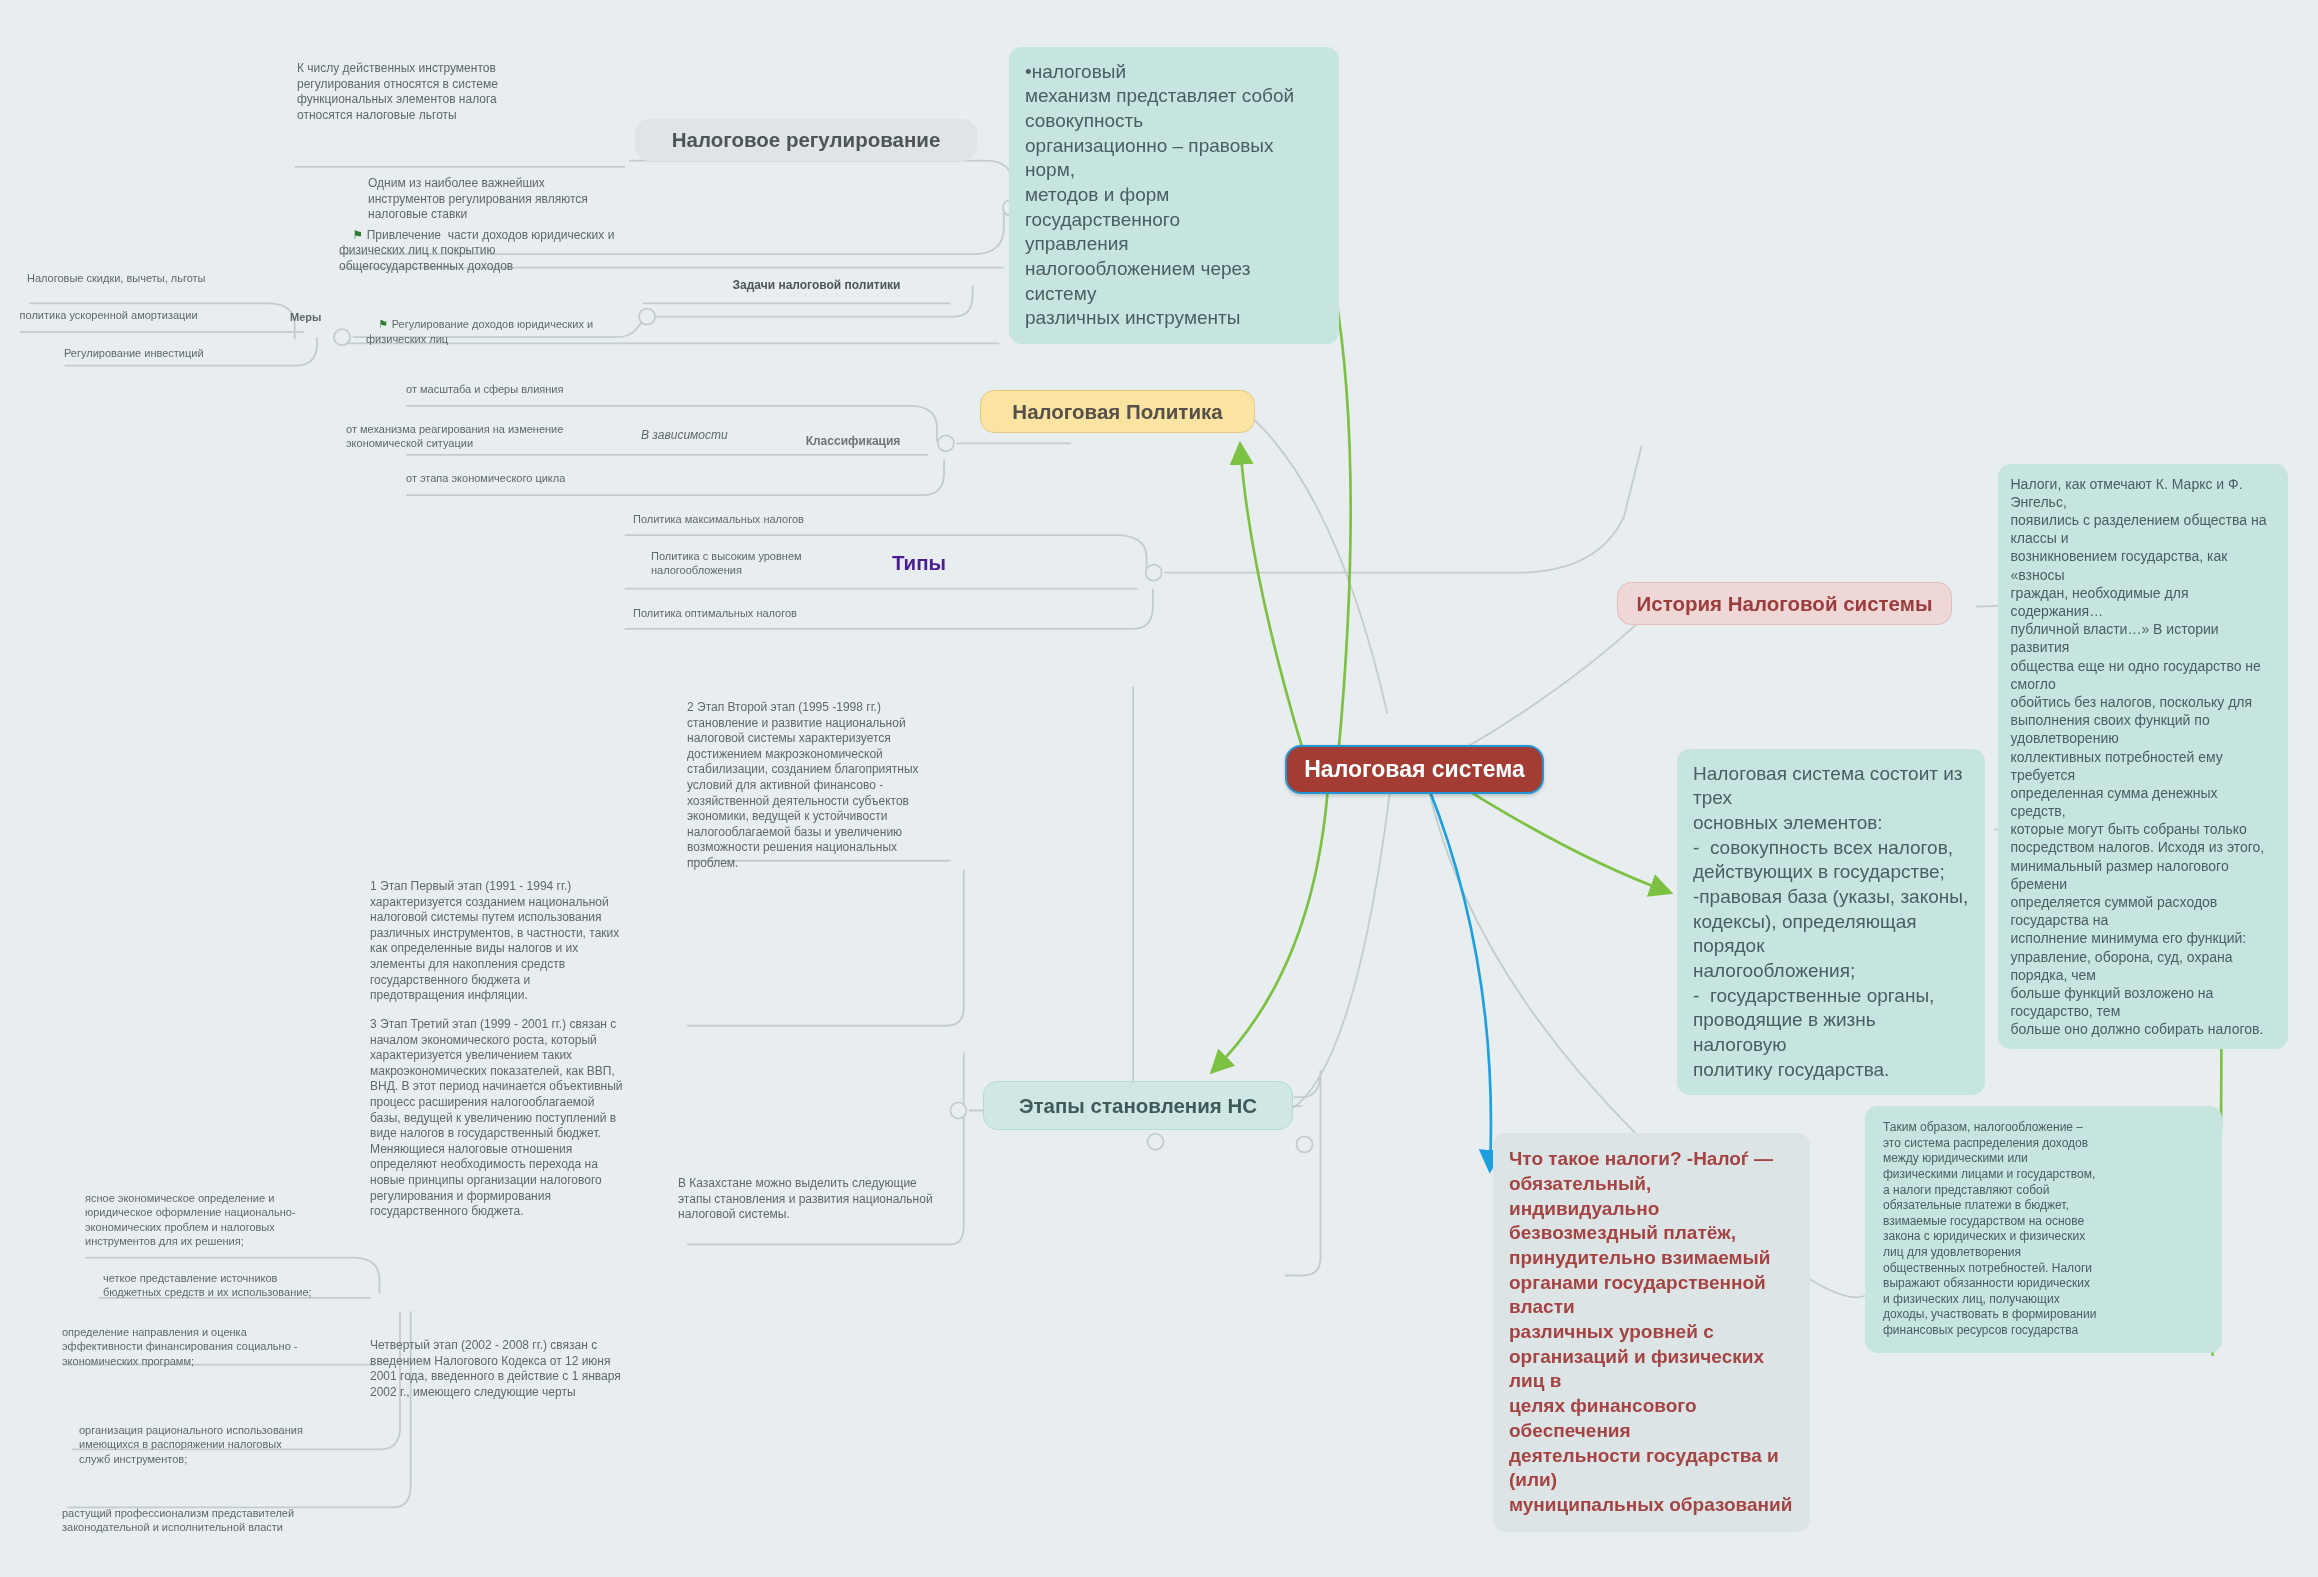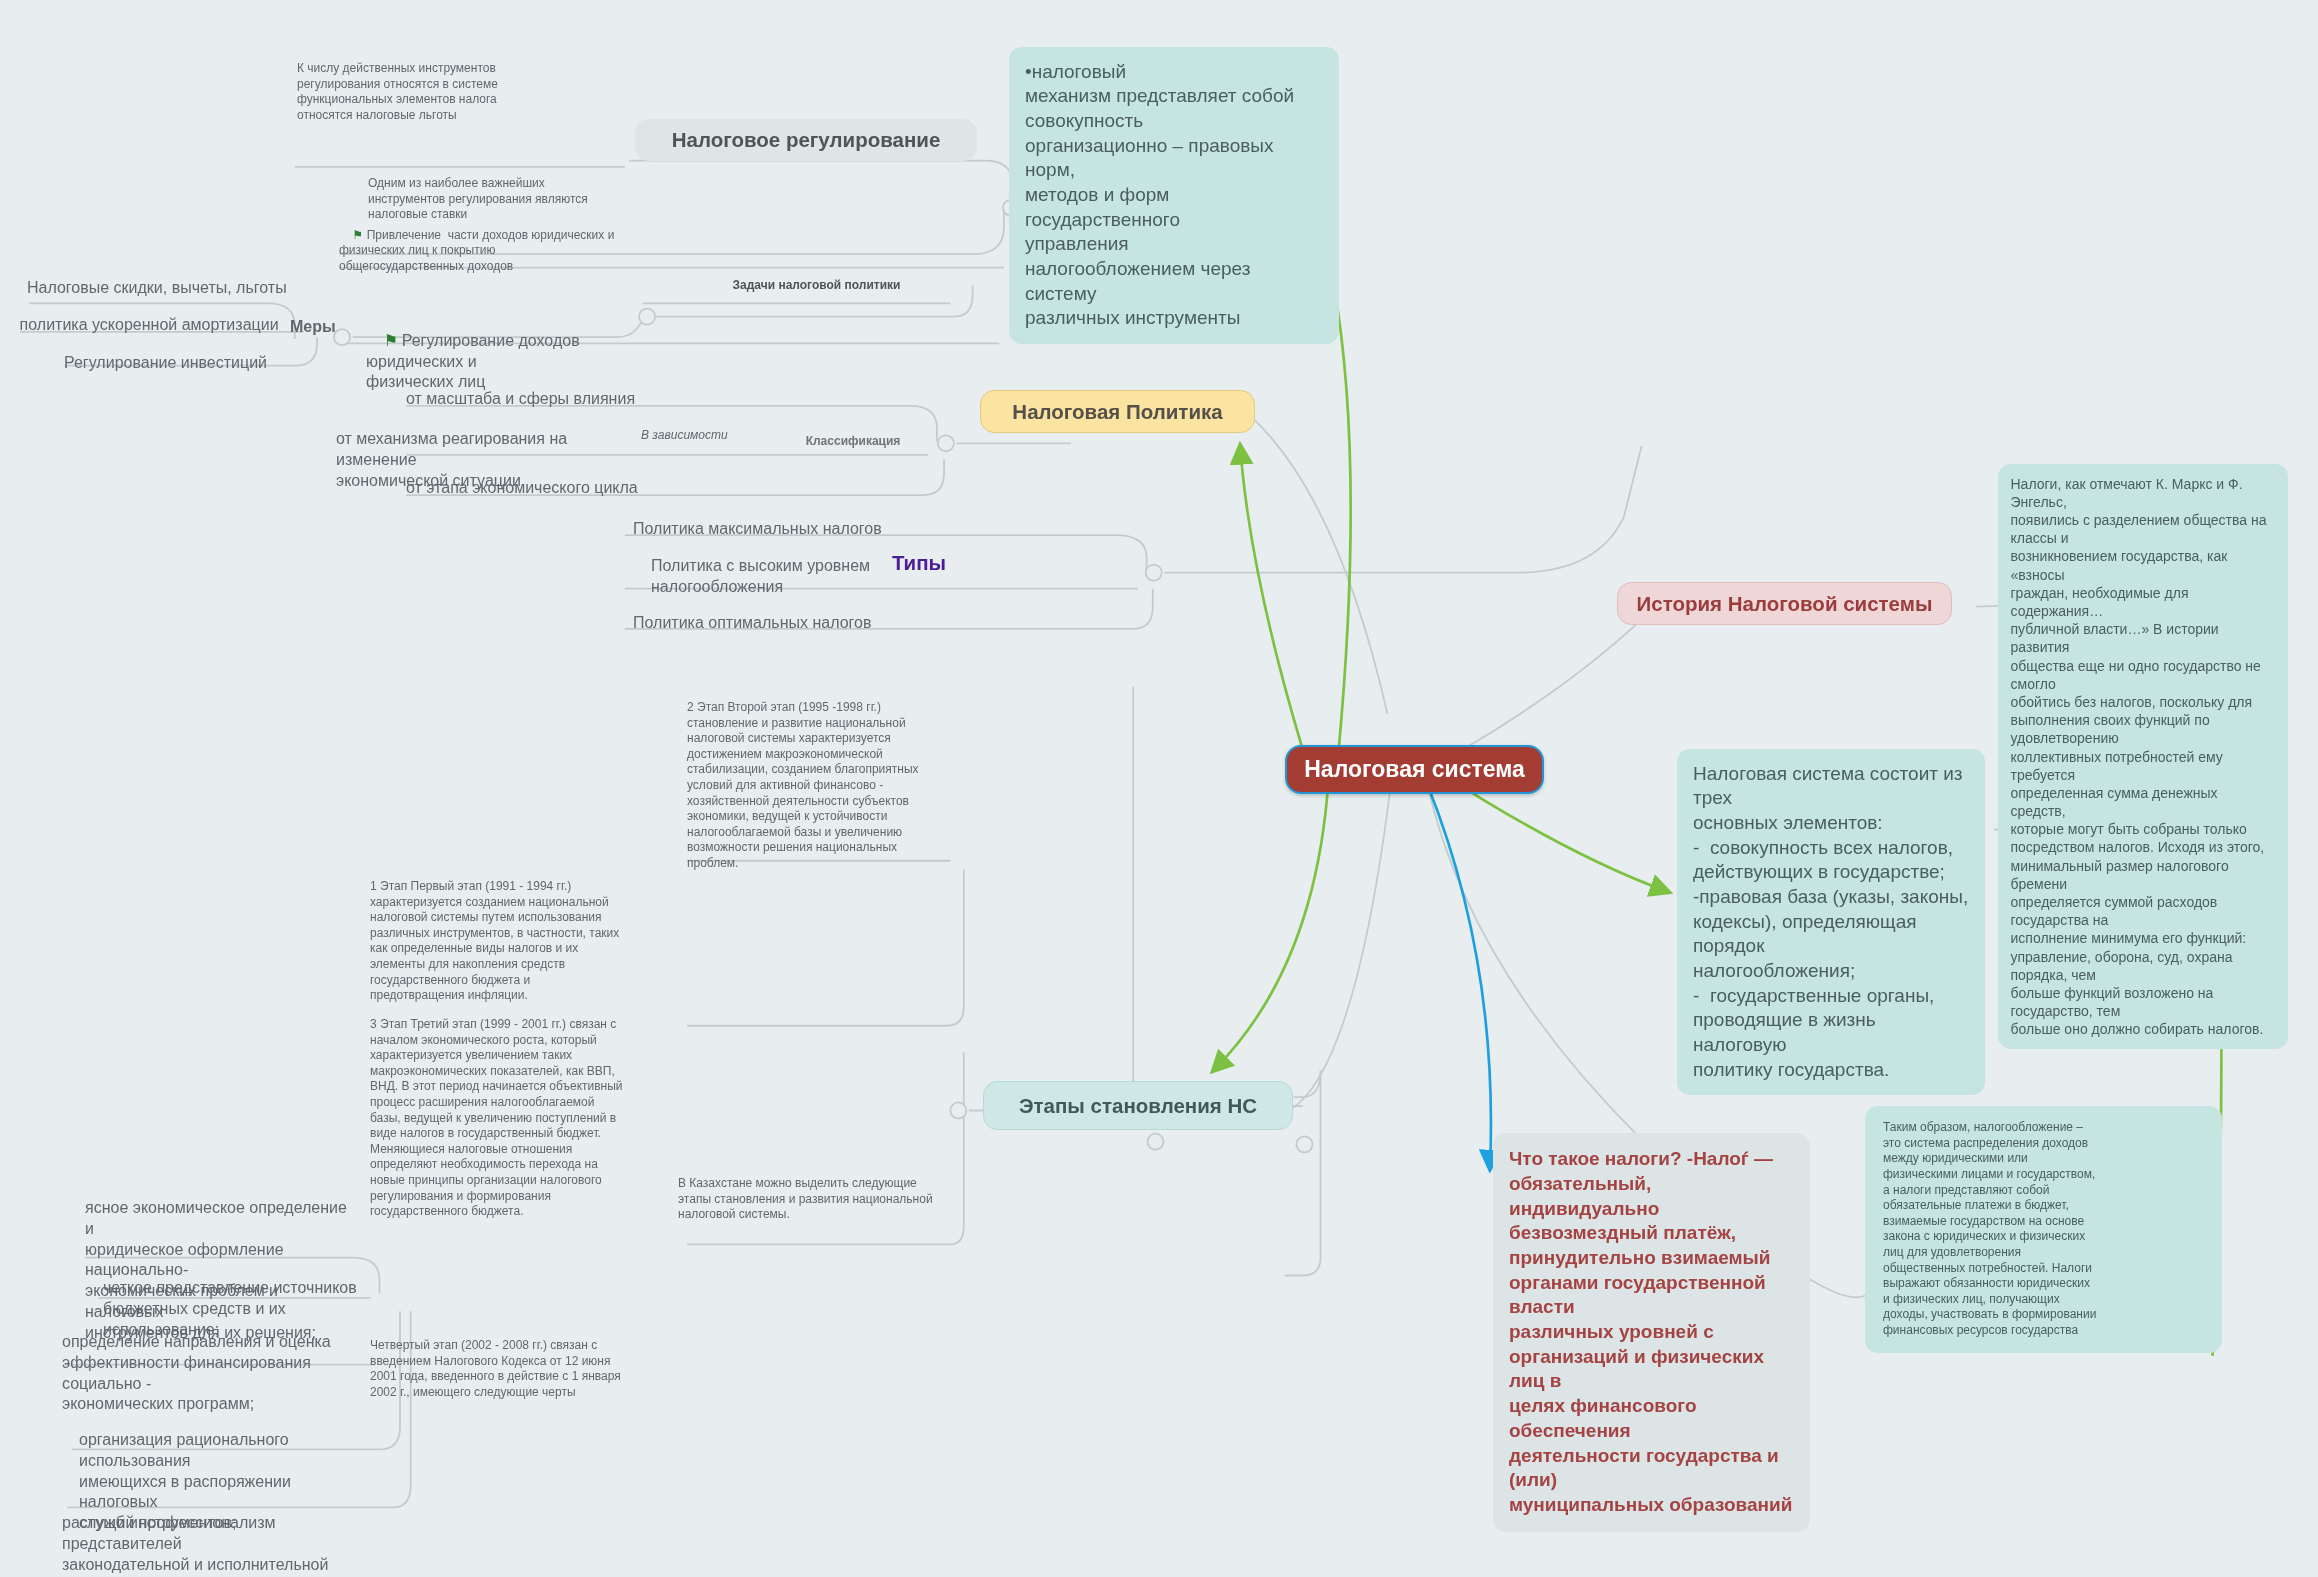--- a/index.html
+++ b/index.html
@@ -56,21 +56,21 @@
     border-radius:12.5px;
     line-height:1.30;
     white-space:pre-wrap;
   }
   .co-teal{background:#c6e5e1;color:#4a5d60;}
   .co-red{background:#dde4e6;color:#a54343;font-weight:bold;}
 
   .flag{color:#2e7d32;margin-right:3.6px;}
 
   .fs11{font-size:14px;}
-  .fs12{font-size:16px;margin-top:7px;}
+  .fs12{font-size:11px;}
   .fs13{font-size:12px;}
   .fs17{font-size:19px;}
   .fs20{font-size:12px;}
   .fs23{font-size:20.5px;}
   .fs26{font-size:23px;}
 </style>
 </head>
 <body>
 
 <div id="canvas">
@@ -188,21 +188,21 @@
   <div class="leaf fs12" style="left:290px;top:310px;width:107px;font-weight:bold;">Меры</div>
 
   <div class="leaf fs12" style="left:366px;top:303px;width:277px;">
     <span class="flag">⚑</span><span>Регулирование доходов юридических и
 физических лиц</span>
   </div>
 
   <div class="pill fs20" style="left:678px;top:270px;width:277px;height:30px;color:#4d5557;background:transparent;">Задачи налоговой политики</div>
 
   <div class="leaf fs12" style="left:406px;top:382px;width:268px;">от масштаба и сферы влияния</div>
-  <div class="leaf fs12" style="left:336px;top:422px;width:294px;">от механизма реагирования на изменение
+  <div class="leaf fs12" style="left:346px;top:422px;width:294px;">от механизма реагирования на изменение
 экономической ситуации</div>
   <div class="leaf fs12" style="left:406px;top:471px;width:268px;">от этапа экономического цикла</div>
 
   <div class="leaf fs13" style="left:641px;top:428px;width:134px;font-style:italic;">В зависимости</div>
 
   <div class="pill fs20" style="left:757px;top:426px;width:192px;height:30px;color:#737373;background:transparent;">Классификация</div>
 
   <div class="leaf fs12" style="left:633px;top:512px;width:285px;">Политика максимальных налогов</div>
   <div class="leaf fs12" style="left:651px;top:549px;width:223px;">Политика с высоким уровнем
 налогообложения</div>

